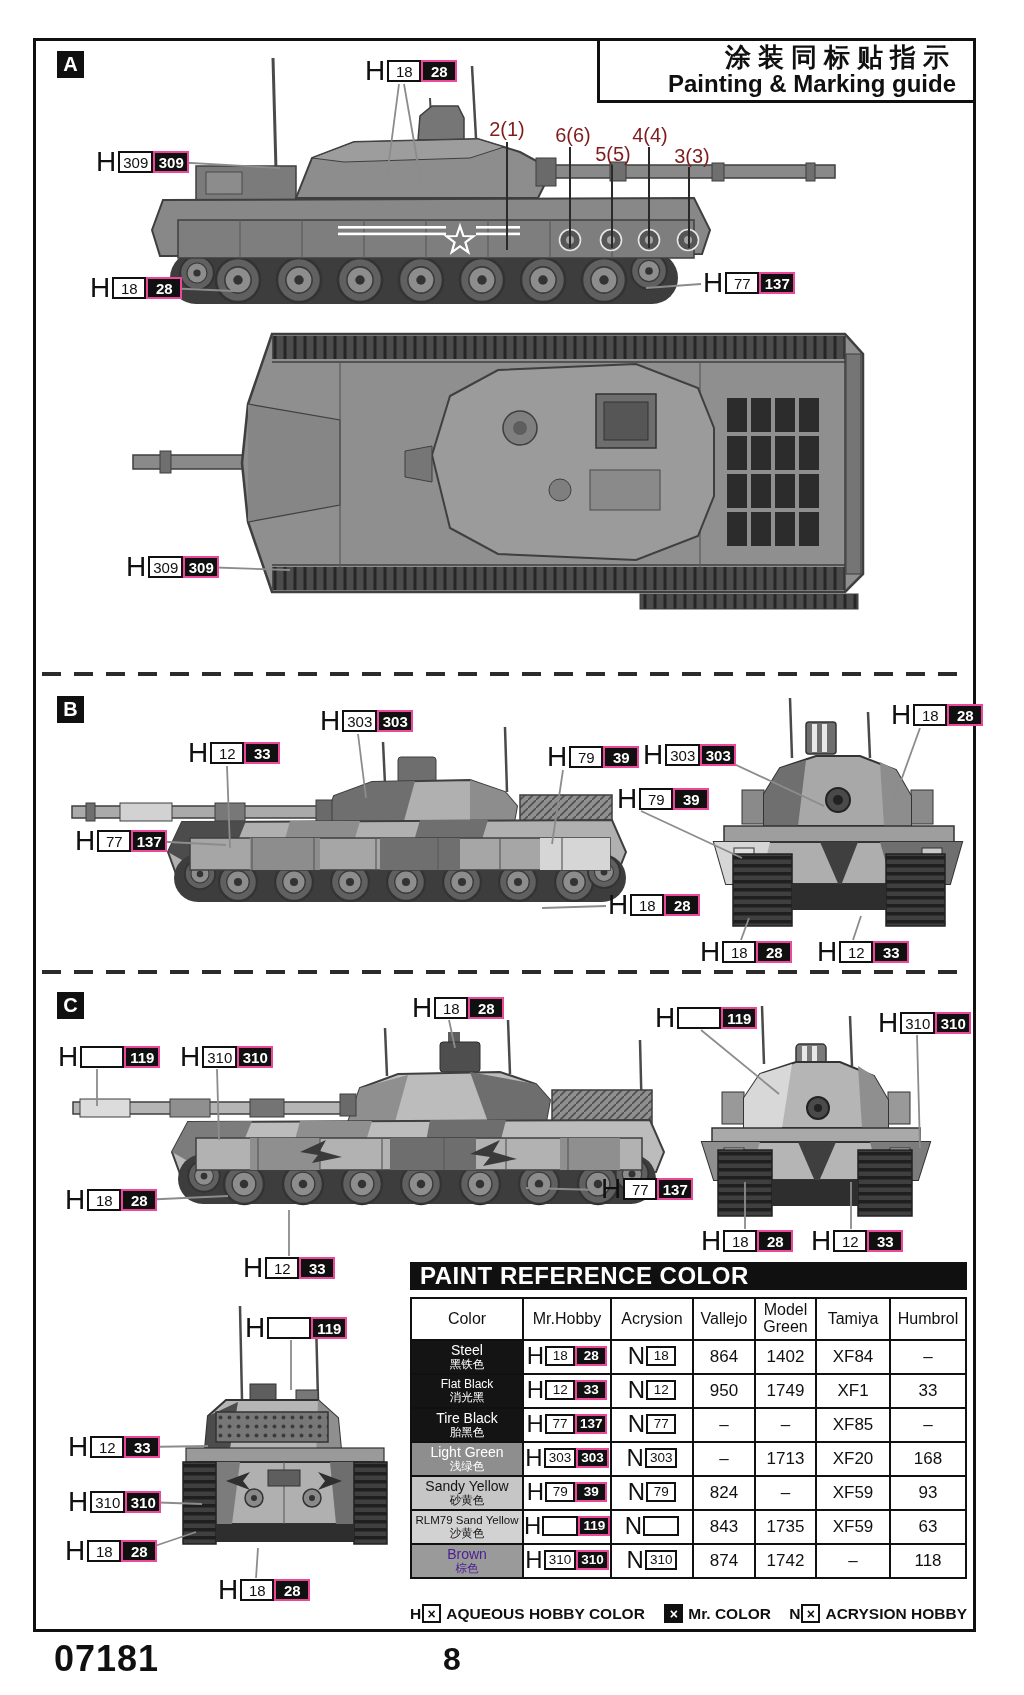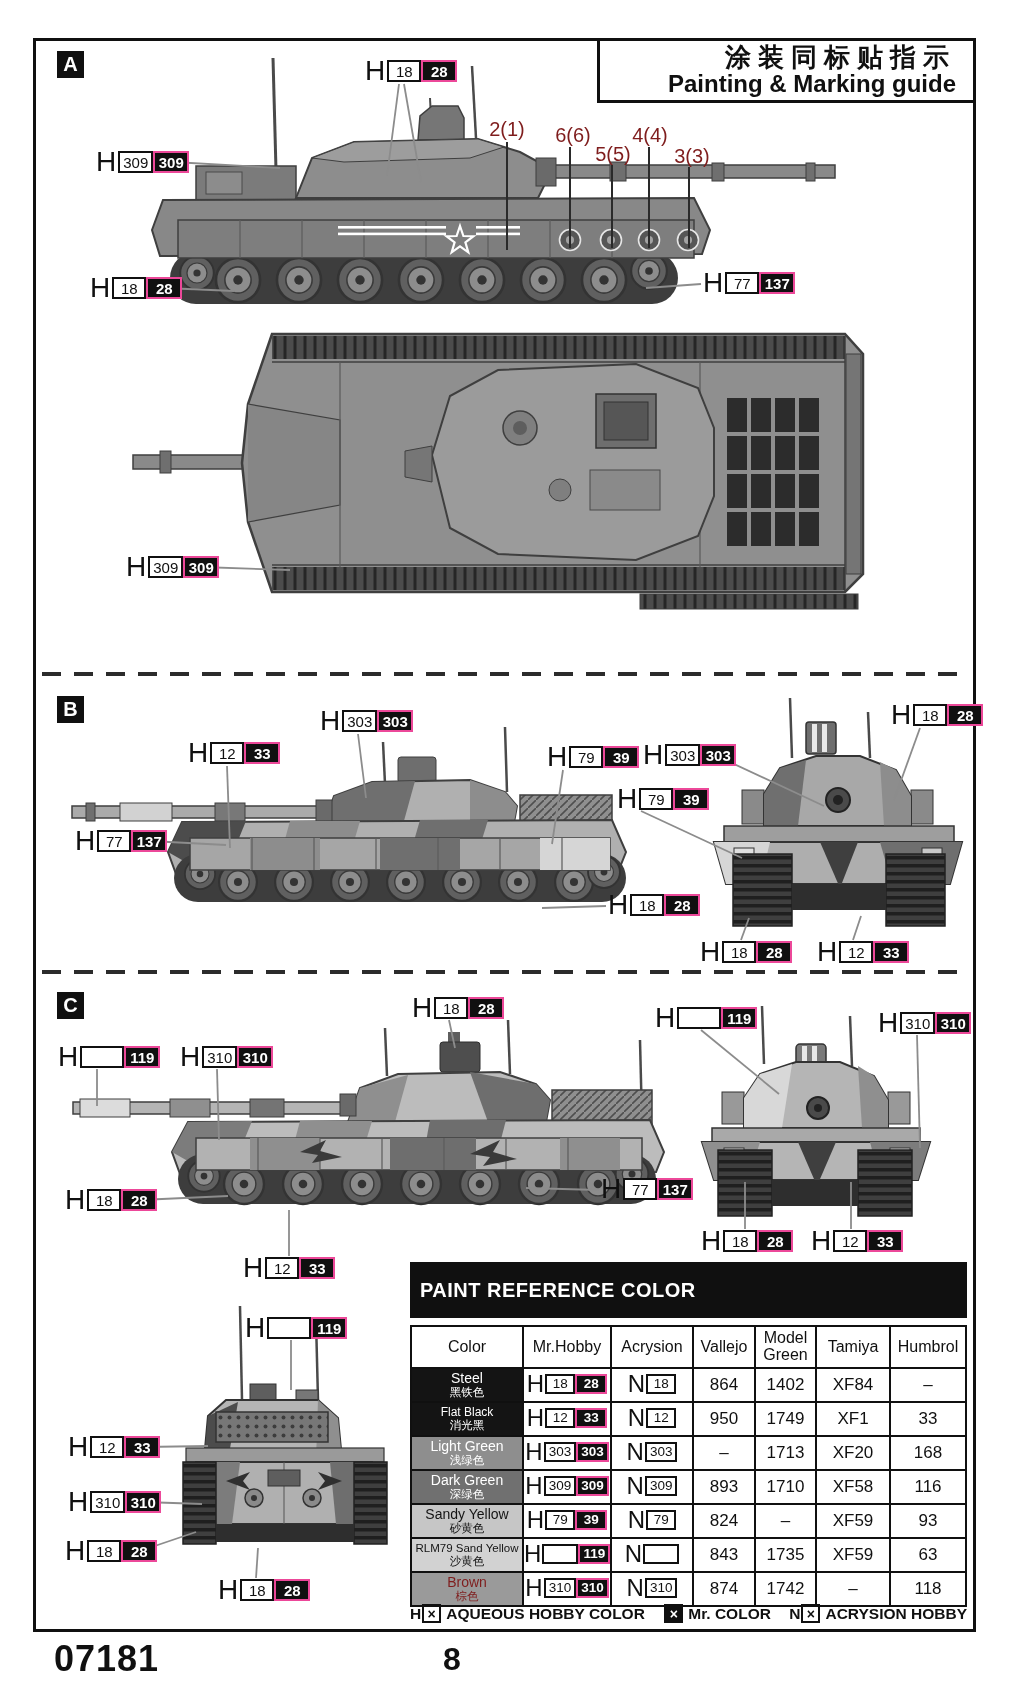--- a/index.html
+++ b/index.html
@@ -33,22 +33,22 @@
   
   .tchip .h{font-size:24px;line-height:19px;margin-right:1px;}
   .tchip .bx{height:20px;font-size:13.5px;}
   .tchip .b1{min-width:30px;}
   .tchip .b1.blank{min-width:36px;}
   .tchip .b2{min-width:32px;}
   
   .decal{position:absolute;width:48px;text-align:center;font-size:20px;color:#7f1d1d;z-index:6;}
   
   .pt{position:absolute;left:410px;top:1262px;width:557px;z-index:5;}
-  .pt-title{background:#101010;color:#fff;font-weight:700;font-size:20px;
-            padding:16px 10px;letter-spacing:0.5px;height:24px;line-height:24px;}
+  .pt-title{background:#101010;color:#fff;font-weight:700;font-size:24px;
+            padding:2px 10px;letter-spacing:0.5px;height:24px;line-height:24px;}
   .pt table{border-collapse:collapse;margin-top:7px;width:100%;table-layout:fixed;}
   .pt th,.pt td{border:2px solid #101010;text-align:center;vertical-align:middle;padding:0;}
   .pt th{font-size:16px;font-weight:400;height:40px;line-height:1.05;background:#fff;}
   .pt td{height:32px;font-size:17px;}
   .sw .en{font-size:14px;line-height:1.1;}
   .sw .cn{font-size:11.5px;line-height:1.15;}
   
   .legend{position:absolute;left:410px;top:1604px;width:557px;display:flex;
           justify-content:space-between;align-items:center;font-weight:700;font-size:15.5px;z-index:5;}
   .lg-item{display:inline-flex;align-items:center;white-space:nowrap;}
@@ -599,56 +599,56 @@
             <td><span class="chip-inline tchip">
                 <span class="h">N</span>
                 <span class="bx b1">12</span>
               </span></td>
             <td>950</td>
             <td>1749</td>
             <td>XF1</td>
             <td>33</td>
           </tr>
           <tr>
+            <td class="sw" style="background: rgb(20, 20, 20); color: rgb(255, 255, 255);">
+              <div class="en" style="font-size:14px">Tire Black</div>
+     <div class="cn">胎黑色</div>
+            </td>
+            <td><span class="chip-inline tchip">
+                <span class="h">H</span>
+                <span class="bx b1">77</span>
+                <span class="bx b2">137</span>
+              </span></td>
+            <td><span class="chip-inline tchip">
+                <span class="h">N</span>
+                <span class="bx b1">77</span>
+              </span></td>
+            <td>–</td>
+            <td>–</td>
+            <td>XF85</td>
+            <td>–</td>
+          </tr>
+          <tr>
             <td class="sw" style="background: rgb(142, 142, 142); color: rgb(255, 255, 255);">
               <div class="en" style="font-size:14px">Light Green</div>
      <div class="cn">浅绿色</div>
             </td>
             <td><span class="chip-inline tchip">
                 <span class="h">H</span>
                 <span class="bx b1">303</span>
                 <span class="bx b2">303</span>
               </span></td>
             <td><span class="chip-inline tchip">
                 <span class="h">N</span>
                 <span class="bx b1">303</span>
               </span></td>
             <td>–</td>
             <td>1713</td>
             <td>XF20</td>
             <td>168</td>
-          </tr>
-          <tr>
-            <td class="sw" style="background: rgb(112, 112, 112); color: rgb(255, 255, 255);">
-              <div class="en" style="font-size:14px">Dark Green</div>
-     <div class="cn">深绿色</div>
-            </td>
-            <td><span class="chip-inline tchip">
-                <span class="h">H</span>
-                <span class="bx b1">309</span>
-                <span class="bx b2">309</span>
-              </span></td>
-            <td><span class="chip-inline tchip">
-                <span class="h">N</span>
-                <span class="bx b1">309</span>
-              </span></td>
-            <td>893</td>
-            <td>1710</td>
-            <td>XF58</td>
-            <td>116</td>
           </tr>
           <tr>
             <td class="sw" style="background: rgb(198, 198, 198); color: rgb(20, 20, 20);">
               <div class="en" style="font-size:14px">Sandy Yellow</div>
      <div class="cn">砂黄色</div>
             </td>
             <td><span class="chip-inline tchip">
                 <span class="h">H</span>
                 <span class="bx b1">79</span>
                 <span class="bx b2">39</span>
@@ -675,21 +675,21 @@
             <td><span class="chip-inline tchip">
                 <span class="h">N</span>
                 <span class="bx b1 blank"></span>
               </span></td>
             <td>843</td>
             <td>1735</td>
             <td>XF59</td>
             <td>63</td>
           </tr>
           <tr>
-            <td class="sw" style="background: rgb(154, 154, 154); color: #7f1d1d;">
+            <td class="sw" style="background: rgb(154, 154, 154); color: #4c1d95;">
               <div class="en" style="font-size:14px">Brown</div>
      <div class="cn">棕色</div>
             </td>
             <td><span class="chip-inline tchip">
                 <span class="h">H</span>
                 <span class="bx b1">310</span>
                 <span class="bx b2">310</span>
               </span></td>
             <td><span class="chip-inline tchip">
                 <span class="h">N</span>

